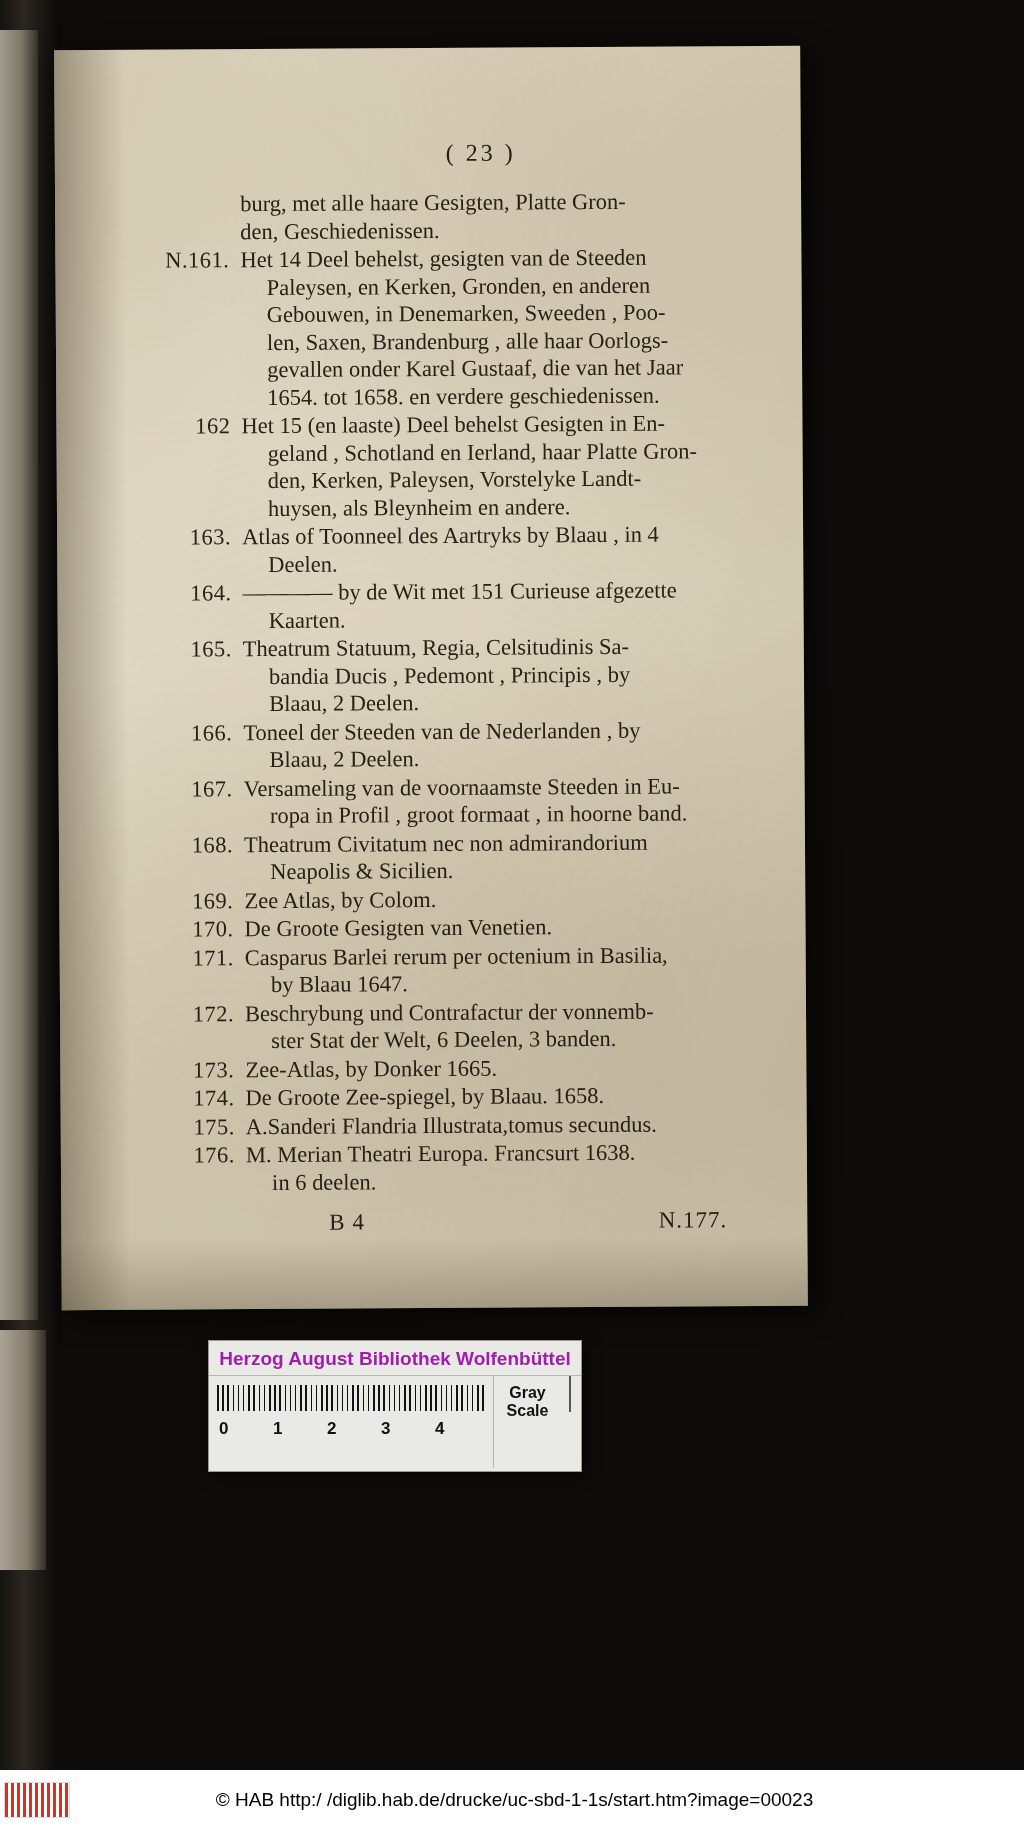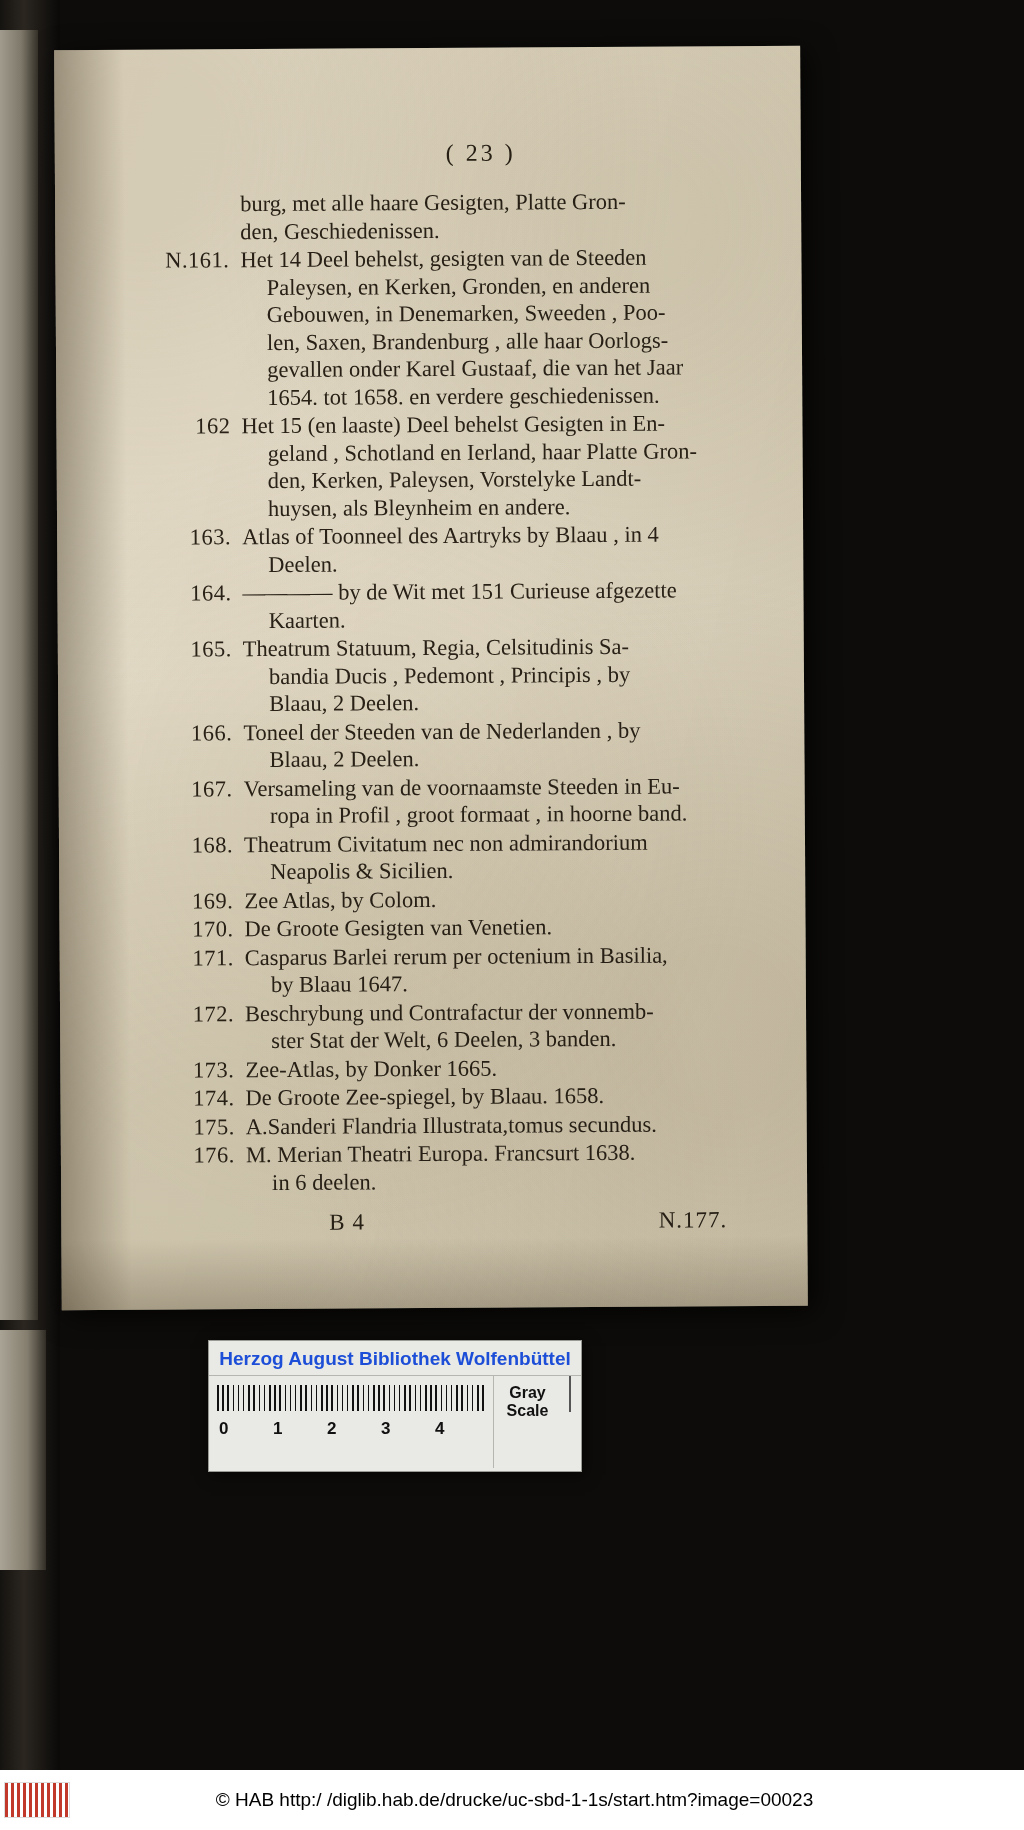--- a/index.html
+++ b/index.html
@@ -178,21 +178,21 @@
     height: 130px;
     background: #e9e9e5;
     border: 1px solid #9a9a95;
     box-shadow: 3px 3px 14px rgba(0,0,0,.6);
   }
   #gs-title {
     text-align: center;
     font-family: "Liberation Sans", sans-serif;
     font-weight: bold;
     font-size: 19px;
-    color: #1d4ed8;
+    color: #a21caf;
     padding: 7px 0 5px;
     border-bottom: 1px solid #b6b6b1;
   }
   #gs-lower {
     display: flex;
     align-items: stretch;
     height: 92px;
   }
   #gs-ruler {
     flex: 0 0 236px;

